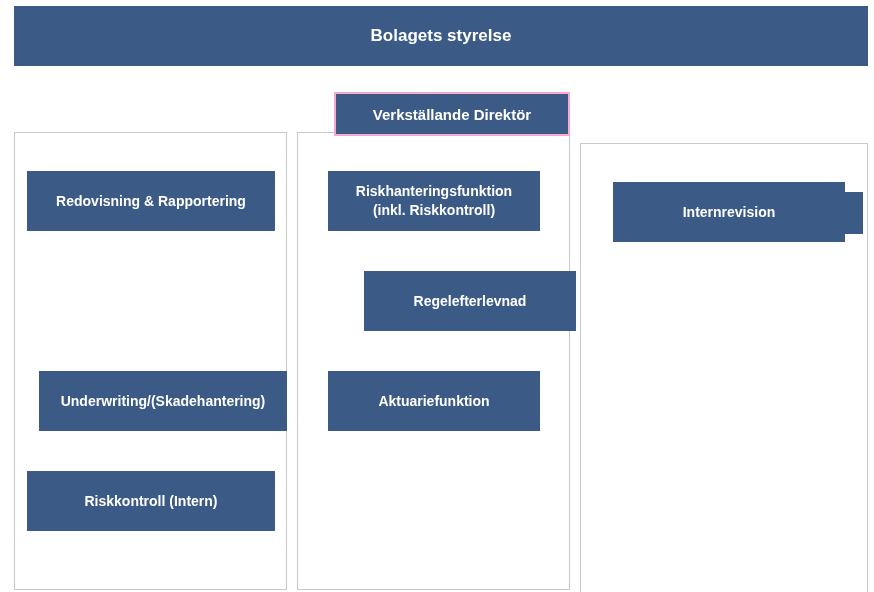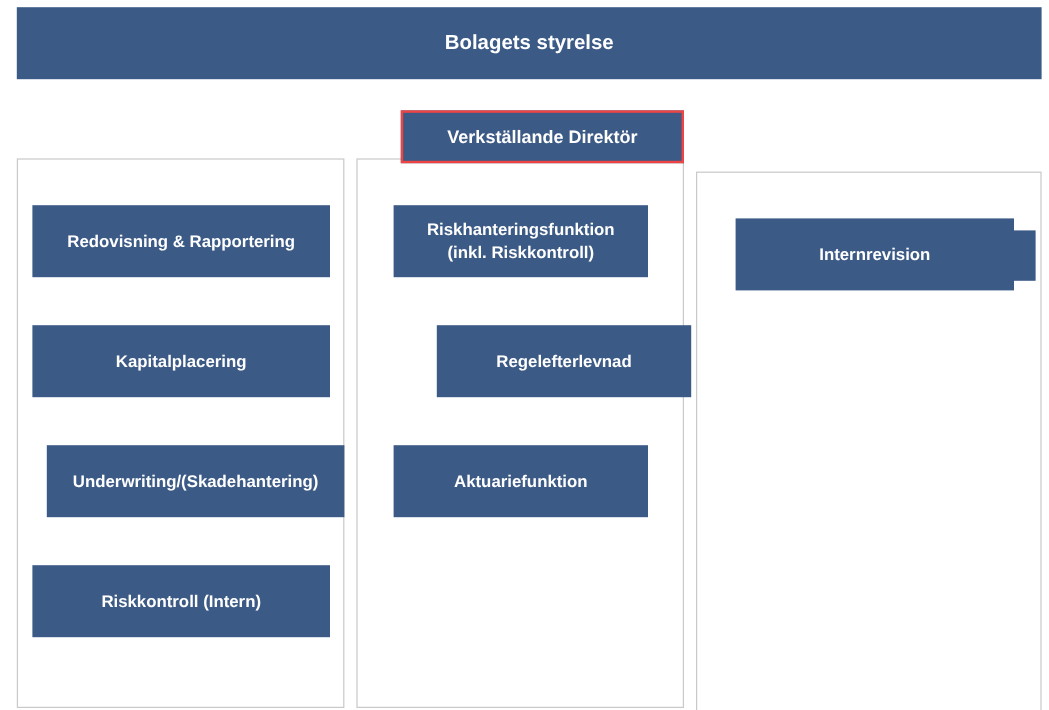--- a/index.html
+++ b/index.html
@@ -24,21 +24,21 @@
     align-items: center;
     justify-content: center;
   }
   .vd-box {
     position: absolute;
     left: 330px;
     top: 88px;
     width: 236px;
     height: 44px;
     background: #3b5a85;
-    border: 2px solid #ef4444;
+    border: 2px solid #f9a8d4;
     color: #ffffff;
     font-weight: bold;
     font-size: 15px;
     display: flex;
     align-items: center;
     justify-content: center;
     z-index: 2;
   }
   .column {
     position: absolute;
@@ -91,23 +91,20 @@
 </div>
 
 <div class="vd-box">
   <span>Verkställande Direktör</span>
 </div>
 
 <div class="column col-left">
   <div class="cell l1">
     <span>Redovisning &amp; Rapportering</span>
   </div>
-  <div class="cell l2">
-    <span>Kapitalplacering</span>
-  </div>
   <div class="cell l3">
     <span>Underwriting/(Skadehantering)</span>
   </div>
   <div class="cell l4">
     <span>Riskkontroll (Intern)</span>
   </div>
 </div>
 
 <div class="column col-middle">
   <div class="cell m1">

